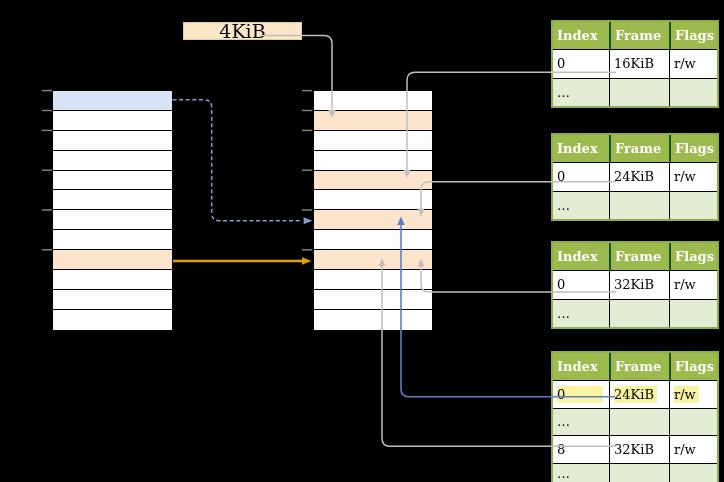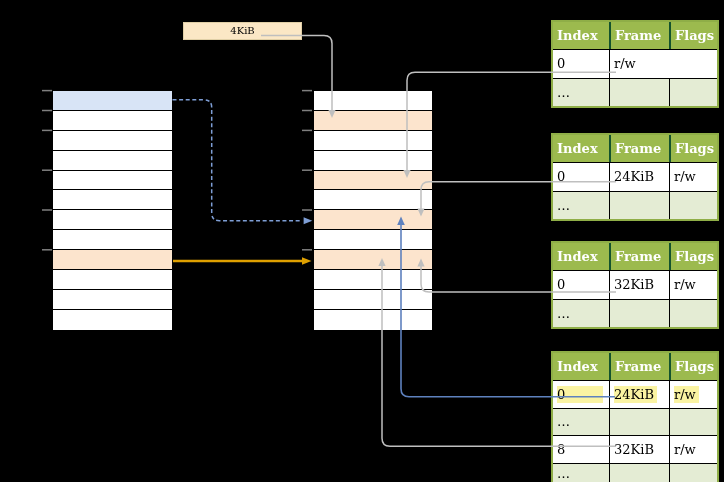--- a/index.html
+++ b/index.html
@@ -29,21 +29,21 @@
   .mem-row{height:19.9px;box-sizing:border-box;border-bottom:1.2px solid #000;background:#fff;}
   .mem-row:last-child{border-bottom:none;}
   .mem-row.fill-blue{background:var(--cell-blue);}
   .mem-row.fill-orange{background:var(--cell-orange);}
   .mem-row.fill-white{background:#fff;}
   
   #size-box{
     position:absolute;left:183px;top:22px;width:119px;height:18px;
     background:var(--box-cream);border:1px solid #E0CFA6;box-sizing:border-box;
     display:flex;align-items:center;justify-content:center;
-    font-size:10px;color:#000;line-height:1;
+    font-size:19px;color:#000;line-height:1;
   }
   
   .pagetable{
     position:absolute;left:551px;width:168px;
     border:2px solid var(--table-border-green);box-sizing:border-box;background:#fff;
   }
   .pt-head,.pt-row{display:grid;grid-template-columns:56px 60px 1fr;}
   .pt-head{height:27px;background:var(--table-header-green);}
   .pt-row{height:27.5px;border-top:1px solid #000;}
   .pagetable[data-table="3"] .pt-row{height:26.5px;}
@@ -115,20 +115,21 @@
     </div>
 
   <div class="pagetable" style="top:20px" data-table="0">
       <div class="pt-head">
         <div class="pt-hcell">Index</div>
         <div class="pt-hcell">Frame</div>
         <div class="pt-hcell">Flags</div>
       </div>
       <div class="pt-row">
         <div class="pt-cell">0</div>
+        <div class="pt-cell">16KiB</div>
         <div class="pt-cell">r/w</div>
       </div>
       <div class="pt-row ellipsis">
         <div class="pt-cell">…</div>
         <div class="pt-cell"></div>
         <div class="pt-cell"></div>
       </div>
     </div>
   <div class="pagetable" style="top:133px" data-table="1">
       <div class="pt-head">

